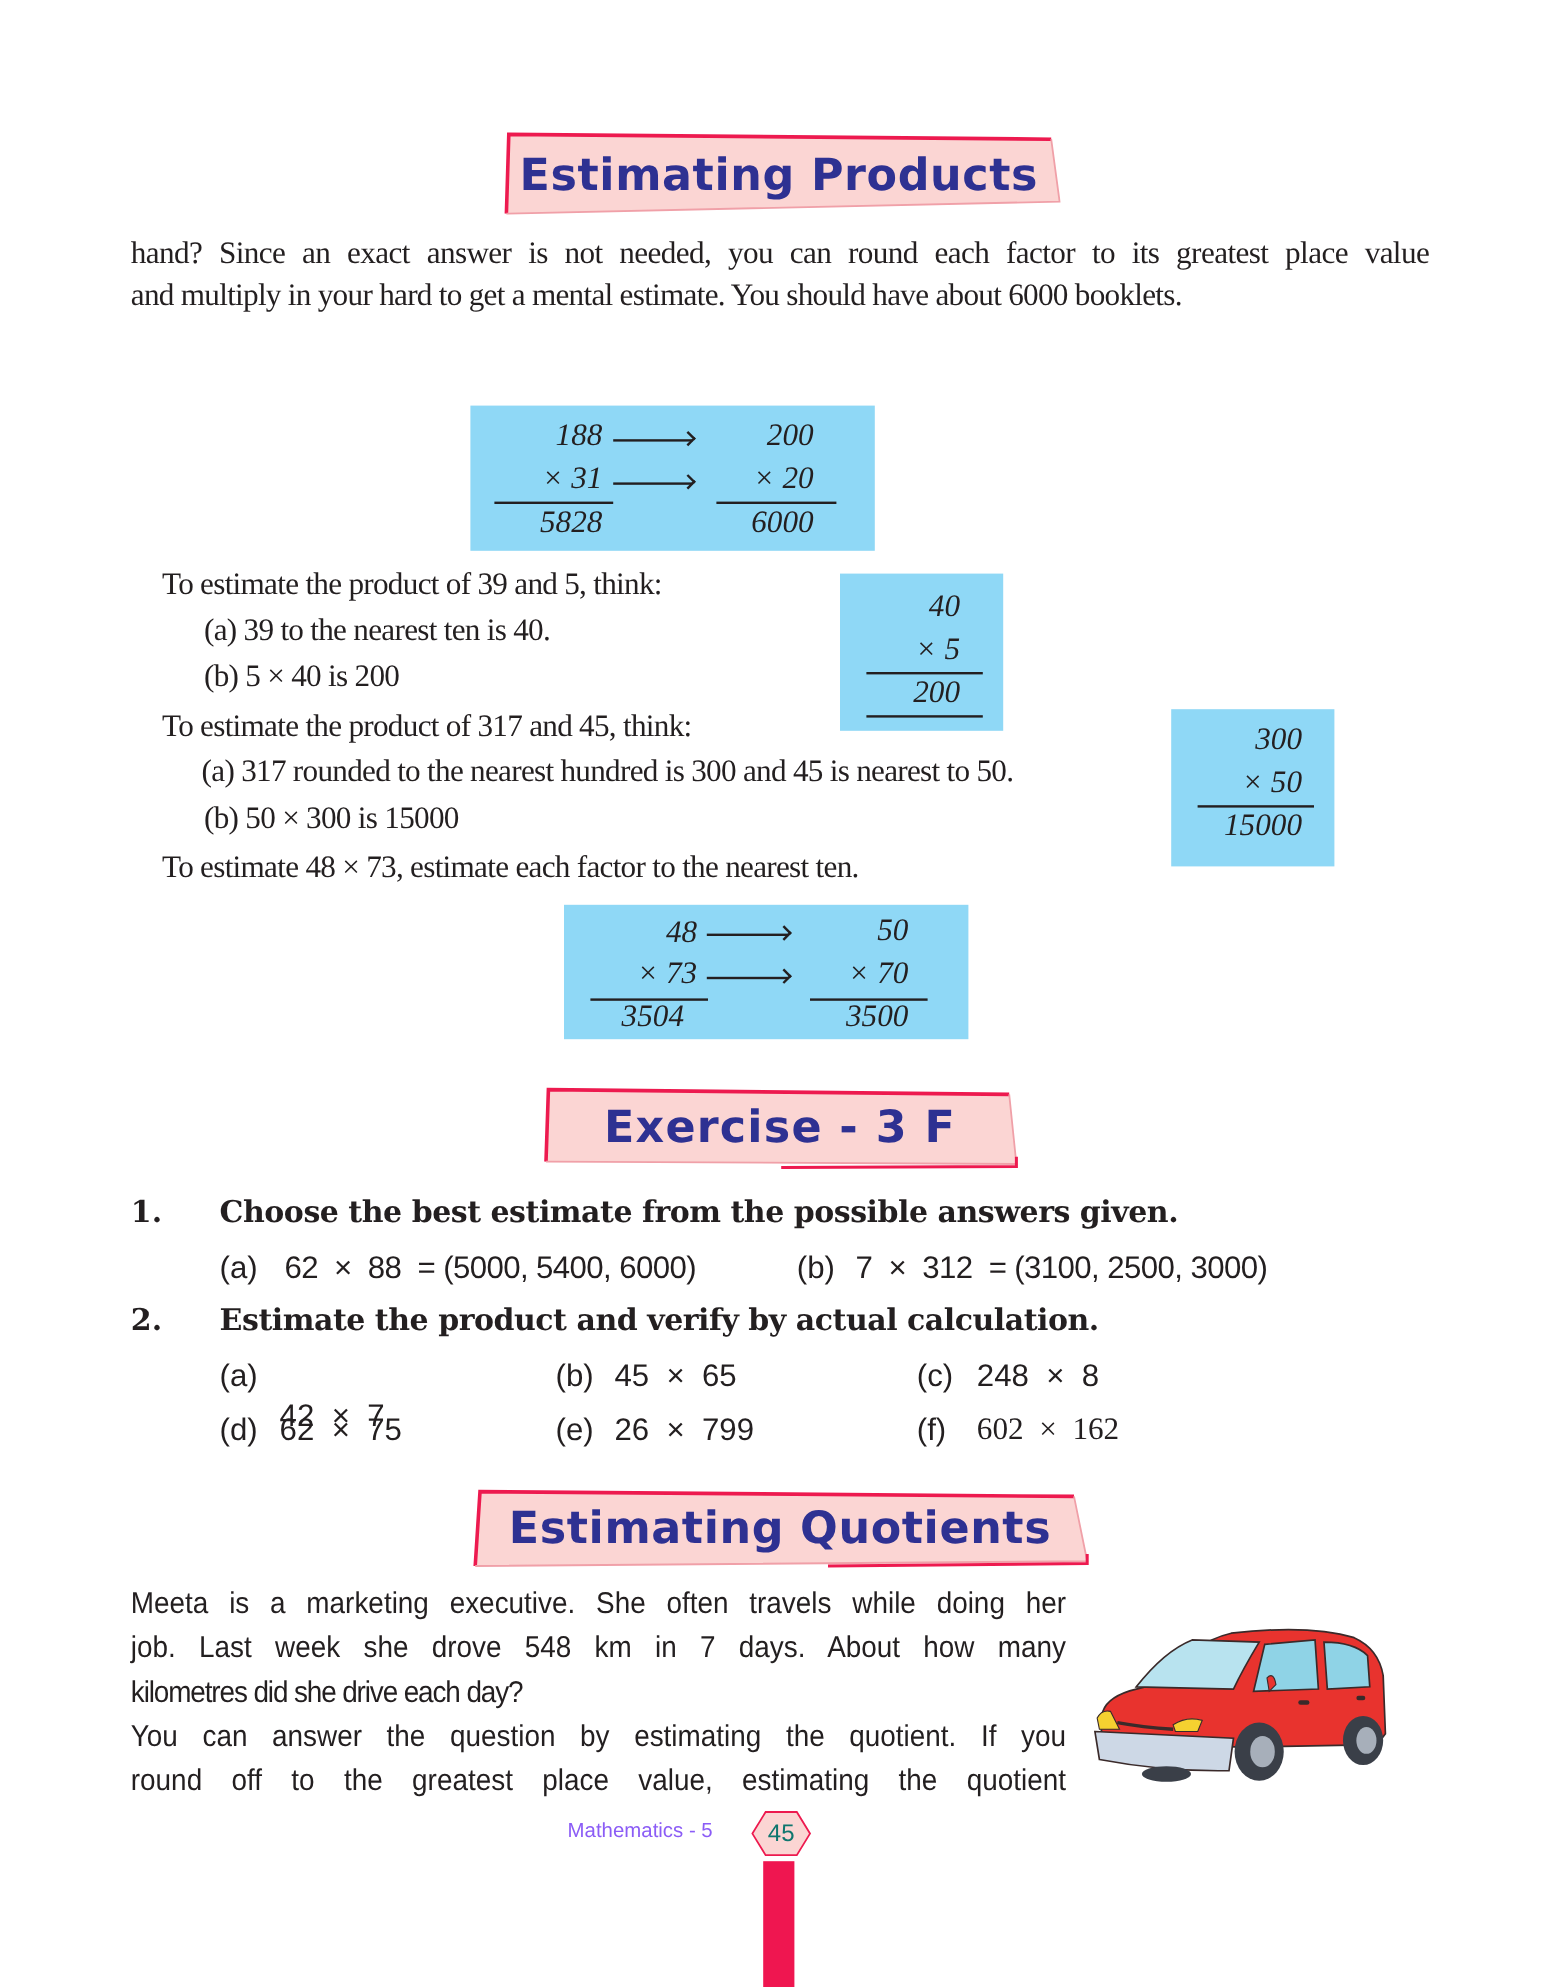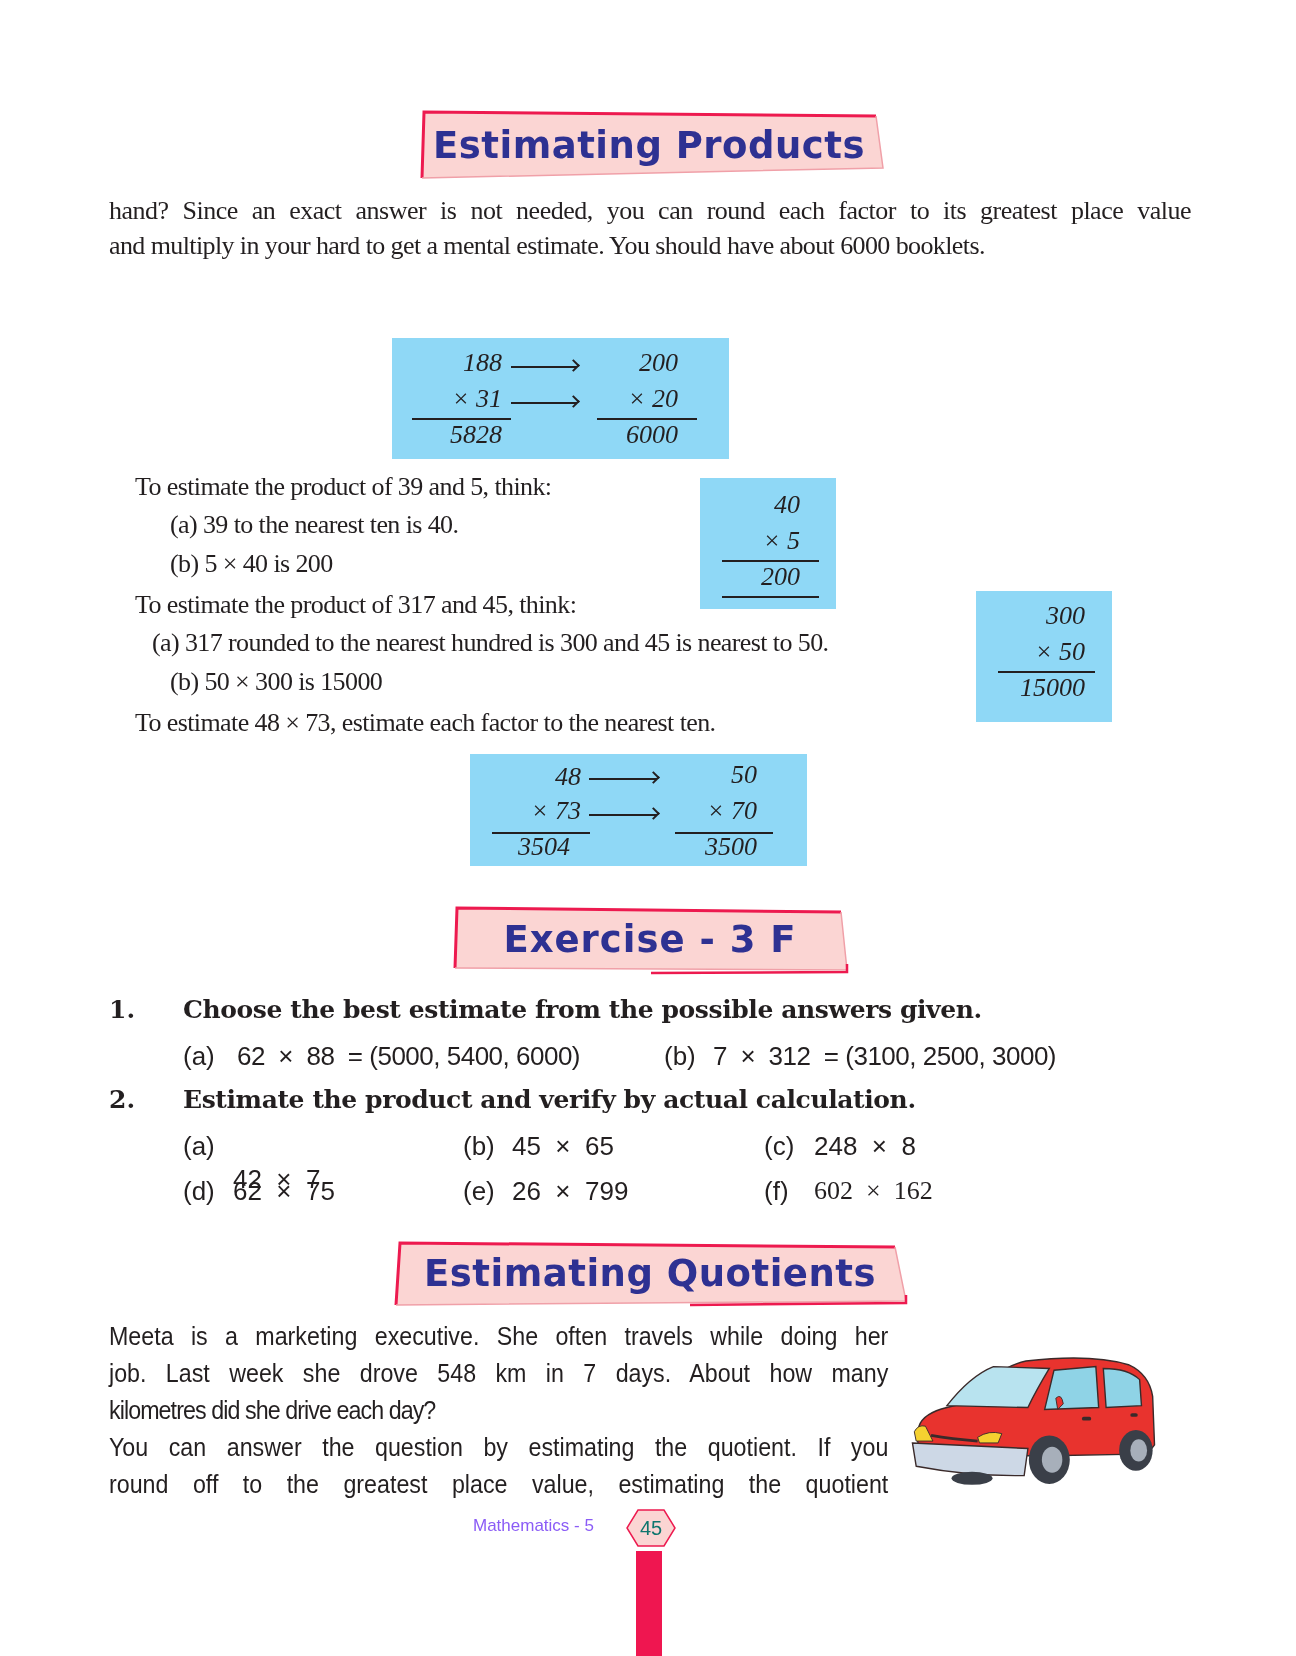--- a/index.html
+++ b/index.html
@@ -60,21 +60,21 @@
 
 <div class="box" style="left:700px; top:478px; width:136px; height:131px;">
   <div class="num" style="left:10px; width:90px; top:12px;">40</div>
   <div class="num" style="left:10px; width:90px; top:48px;">× 5</div>
   <div class="rule" style="left:22px; top:82px; width:97px;"></div>
   <div class="num" style="left:10px; width:90px; top:84px;">200</div>
   <div class="rule" style="left:22px; top:118px; width:97px;"></div>
 </div>
 
 <div class="line" style="left:135px; top:590px;">To estimate the product of 317 and 45, think:</div>
-<div class="line" style="left:152px; top:628px;font-family:Liberation Serif, serif;">(a) 317 rounded to the nearest hundred is 300 and 45 is nearest to 50.</div>
+<div class="line" style="left:168px; top:628px;font-family:Liberation Serif, serif;">(a) 317 rounded to the nearest hundred is 300 and 45 is nearest to 50.</div>
 <div class="line" style="left:170px; top:667px;">(b) 50 × 300 is 15000</div>
 
 <div class="box" style="left:976px; top:591px; width:136px; height:131px;">
   <div class="num" style="left:10px; width:99px; top:10px;">300</div>
   <div class="num" style="left:10px; width:99px; top:46px;">× 50</div>
   <div class="rule" style="left:22px; top:80px; width:97px;"></div>
   <div class="num" style="left:10px; width:99px; top:82px;">15000</div>
 </div>
 
 <div class="line" style="left:135px; top:708px;">To estimate 48 × 73, estimate each factor to the nearest ten.</div>

